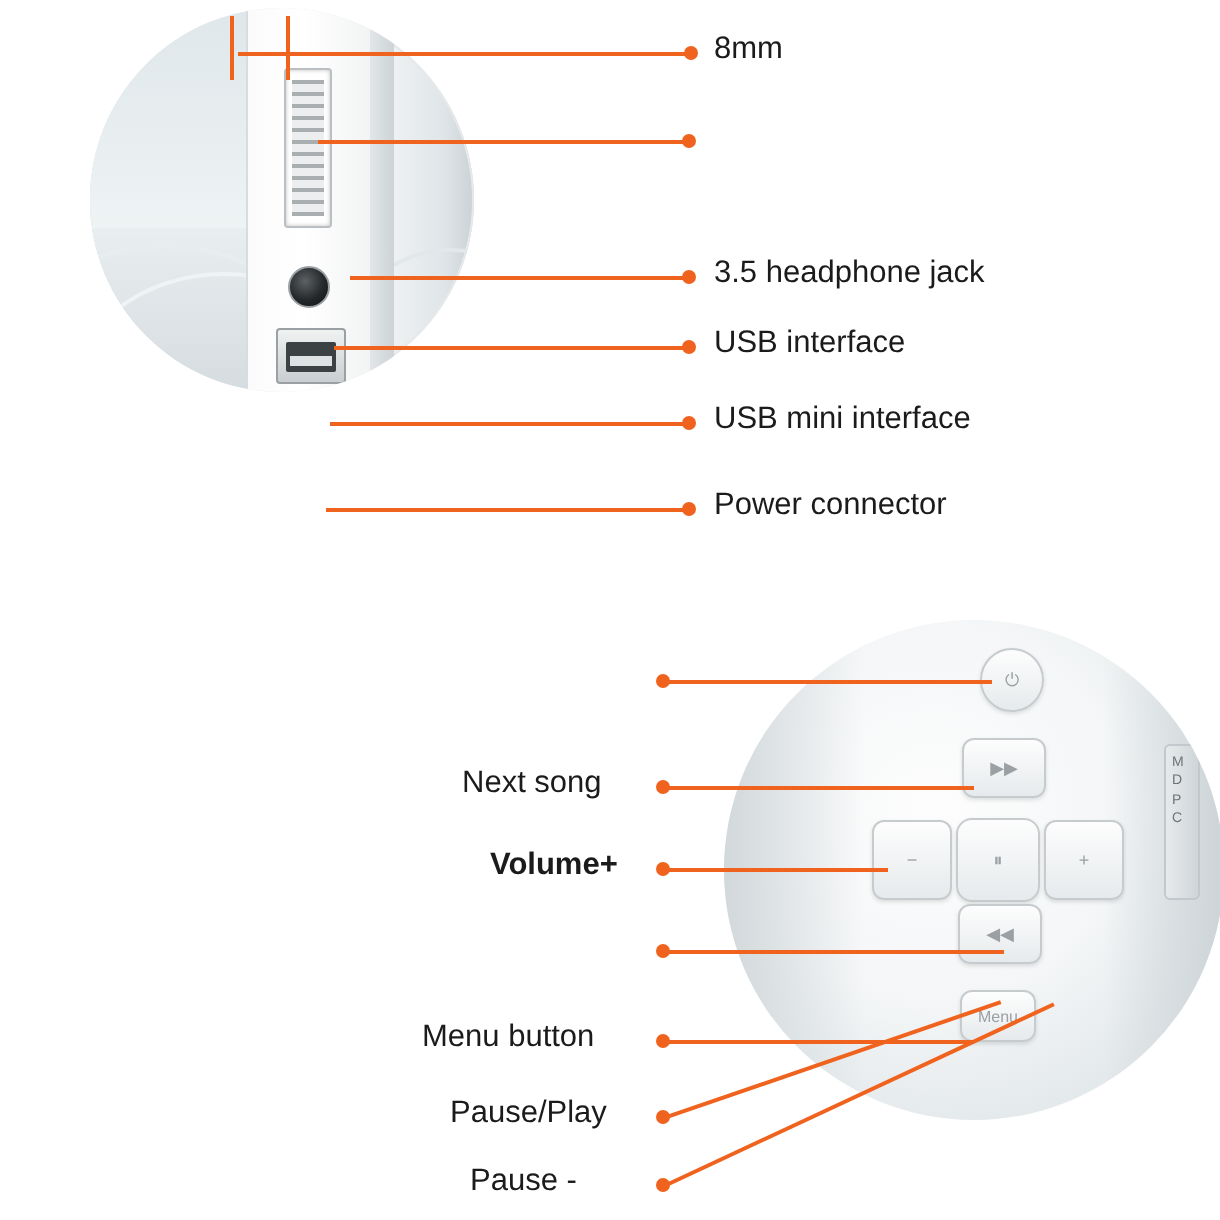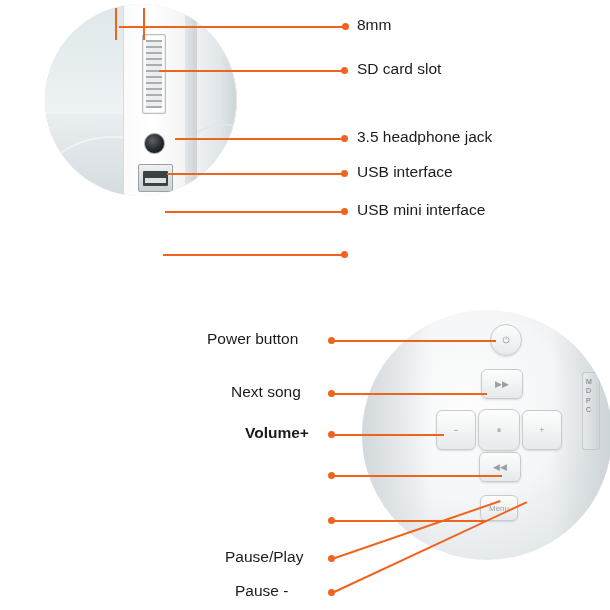--- a/index.html
+++ b/index.html
@@ -176,24 +176,24 @@
   <div class="leader" style="left:124px;top:254px;width:179px;"></div>
 
   <div class="dot" style="left:303px;top:23px;"></div>
   <div class="dot" style="left:302px;top:67px;"></div>
   <div class="dot" style="left:302px;top:135px;"></div>
   <div class="dot" style="left:302px;top:170px;"></div>
   <div class="dot" style="left:302px;top:208px;"></div>
   <div class="dot" style="left:302px;top:251px;"></div>
 
   <div class="label" style="left:318px;top:16px;">8mm</div>
-  <div class="label" style="left:318px;top:60px;">SD card slot</div>
   <div class="label" style="left:318px;top:128px;">3.5 headphone jack</div>
   <div class="label" style="left:318px;top:163px;">USB interface</div>
   <div class="label" style="left:318px;top:201px;">USB mini interface</div>
+  <div class="label" style="left:318px;top:244px;">Power connector</div>
 
   <div class="photo-bottom">
     <div class="shadeL"></div>
     <div class="shadeR"></div>
 
     <div class="side-strip">M D P C</div>
 
     <div class="btn btn-power">⏻</div>
     <div class="btn btn-next">▶▶</div>
     <div class="btn btn-volplus">−</div>
@@ -215,19 +215,19 @@
   <div class="leader" style="left:293px;top:592px;width:215px;transform:rotate(-25deg);"></div>
 
   <div class="dot" style="left:289px;top:337px;"></div>
   <div class="dot" style="left:289px;top:390px;"></div>
   <div class="dot" style="left:289px;top:431px;"></div>
   <div class="dot" style="left:289px;top:472px;"></div>
   <div class="dot" style="left:289px;top:517px;"></div>
   <div class="dot" style="left:289px;top:555px;"></div>
   <div class="dot" style="left:289px;top:589px;"></div>
 
-  <div class="label" style="left:168px;top:330px;">Power button</div>
   <div class="label" style="left:192px;top:383px;">Next song</div>
   <div class="label" style="left:206px;top:424px;font-weight:bold;">Volume+</div>
+  <div class="label" style="left:172px;top:510px;">Menu button</div>
   <div class="label" style="left:186px;top:548px;">Pause/Play</div>
   <div class="label" style="left:196px;top:582px;">Pause -</div>
 
 </div>
 
 </body></html>

